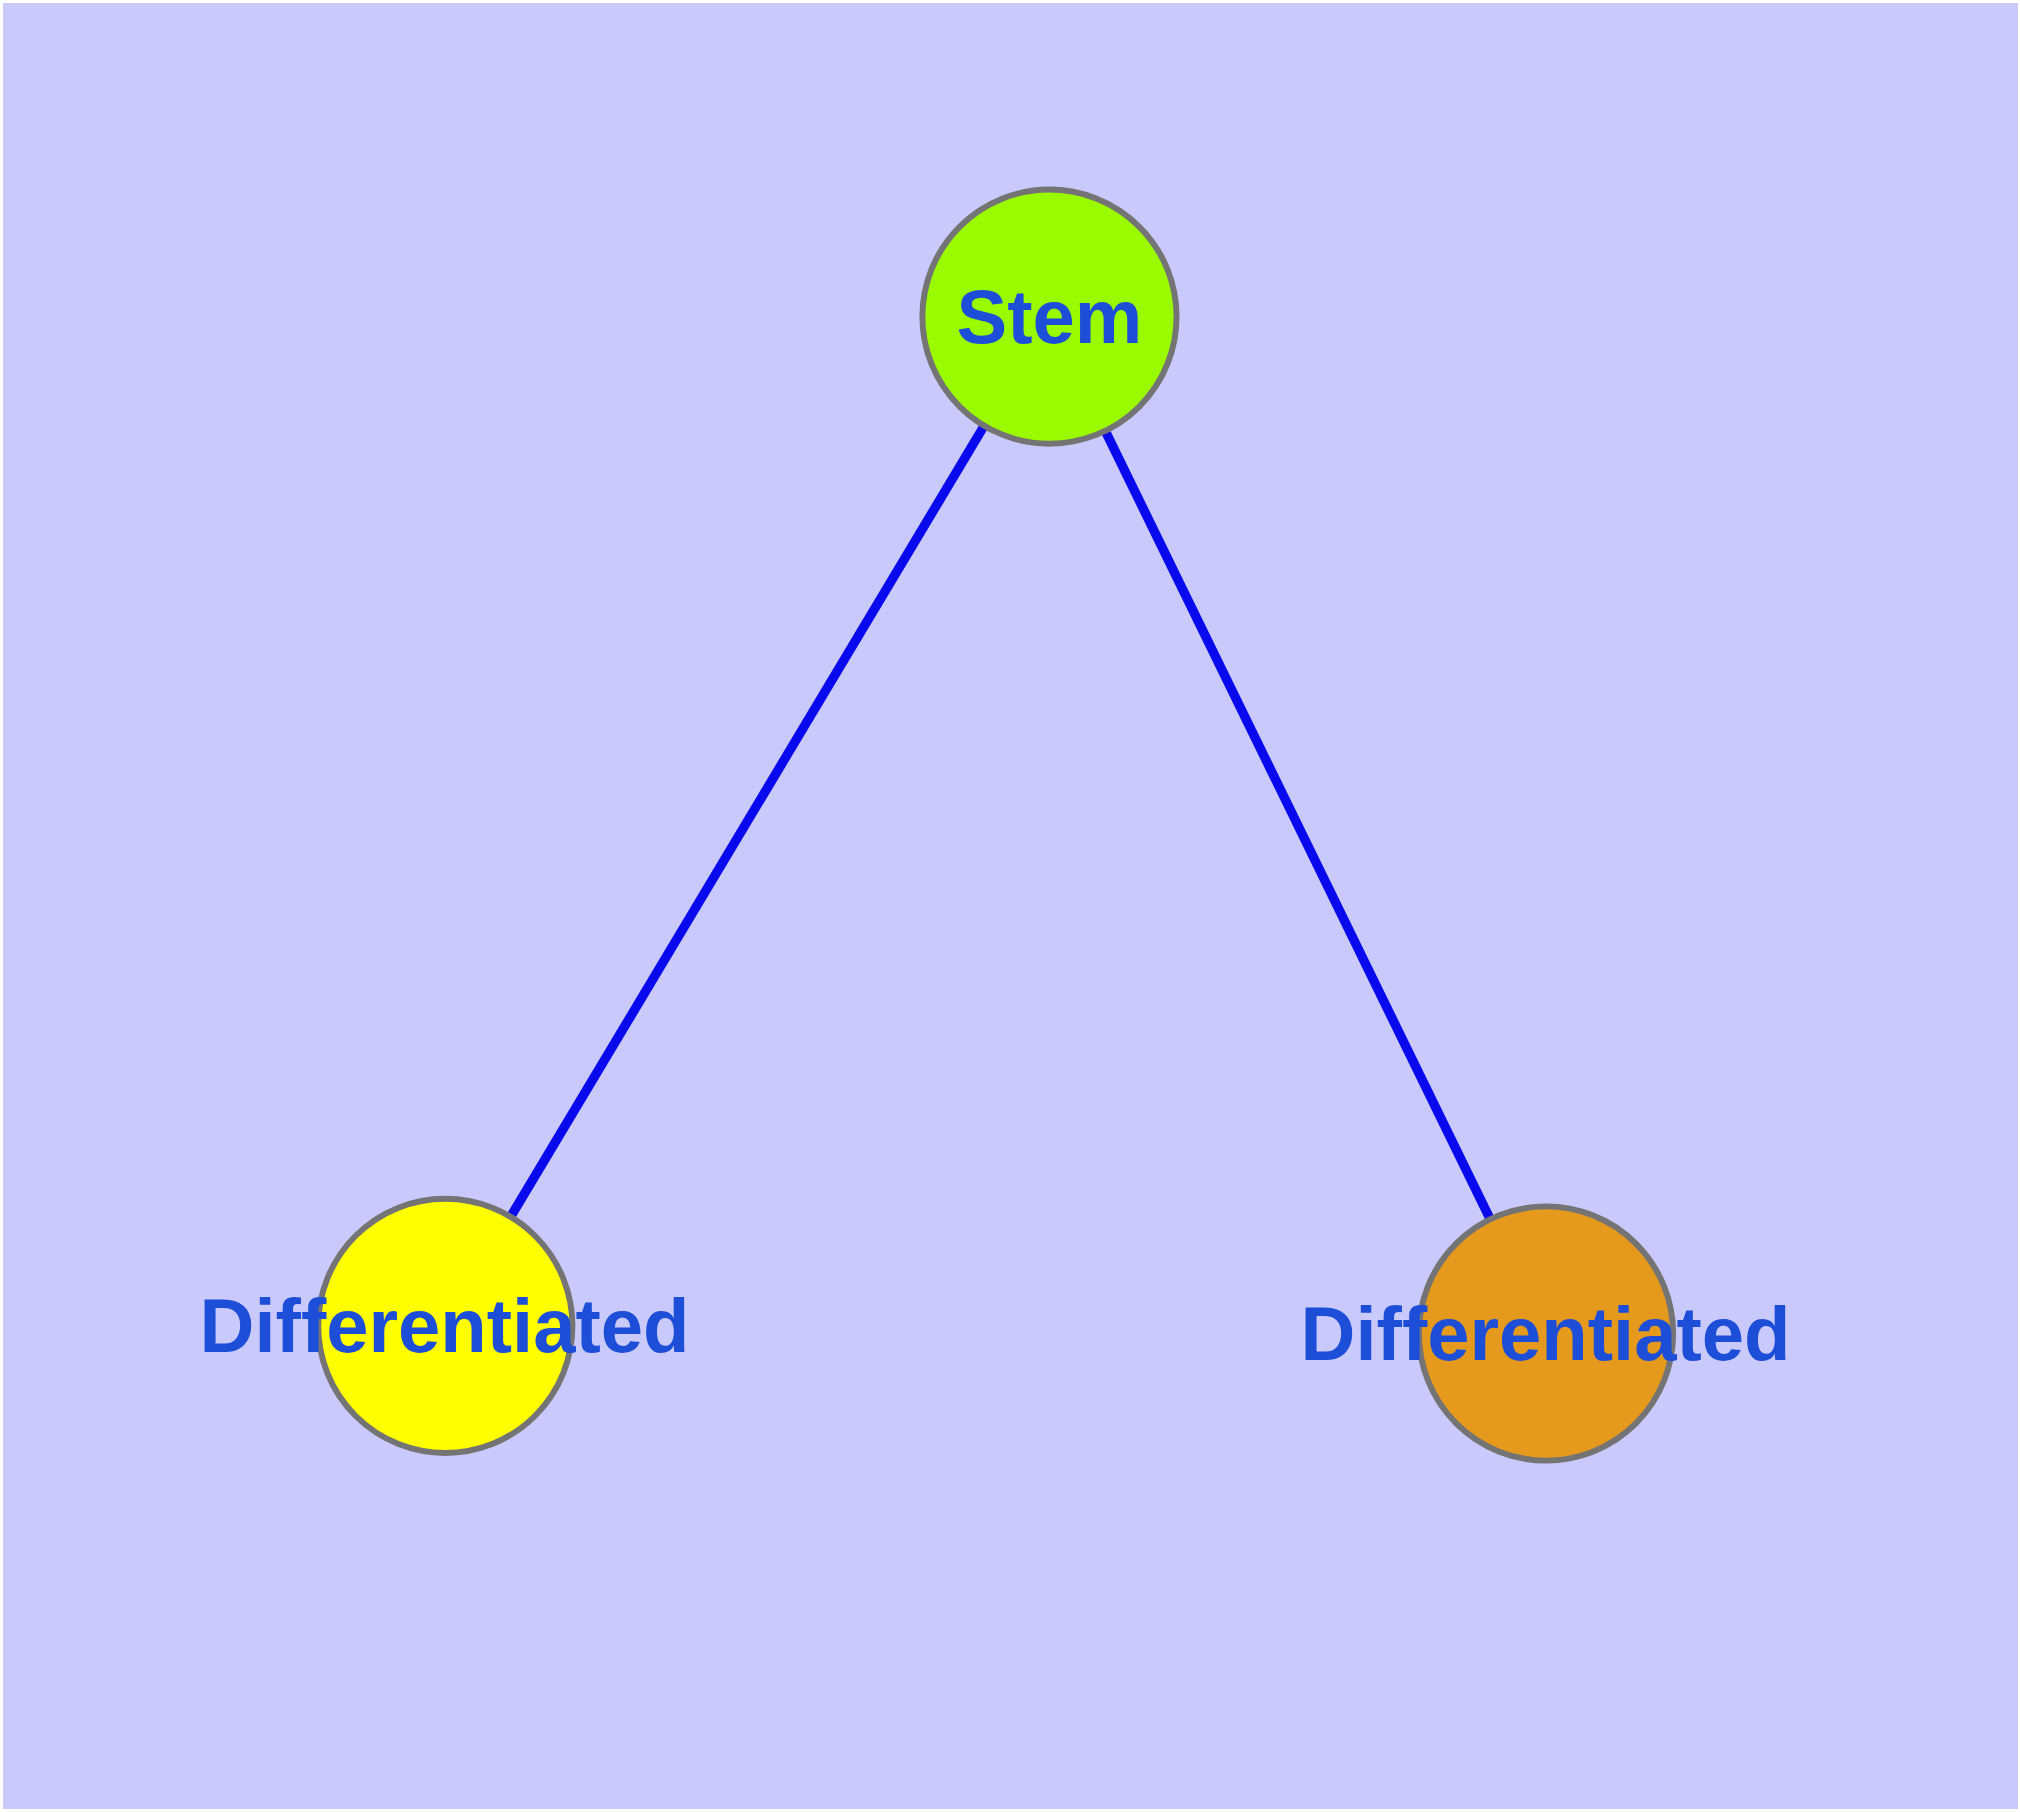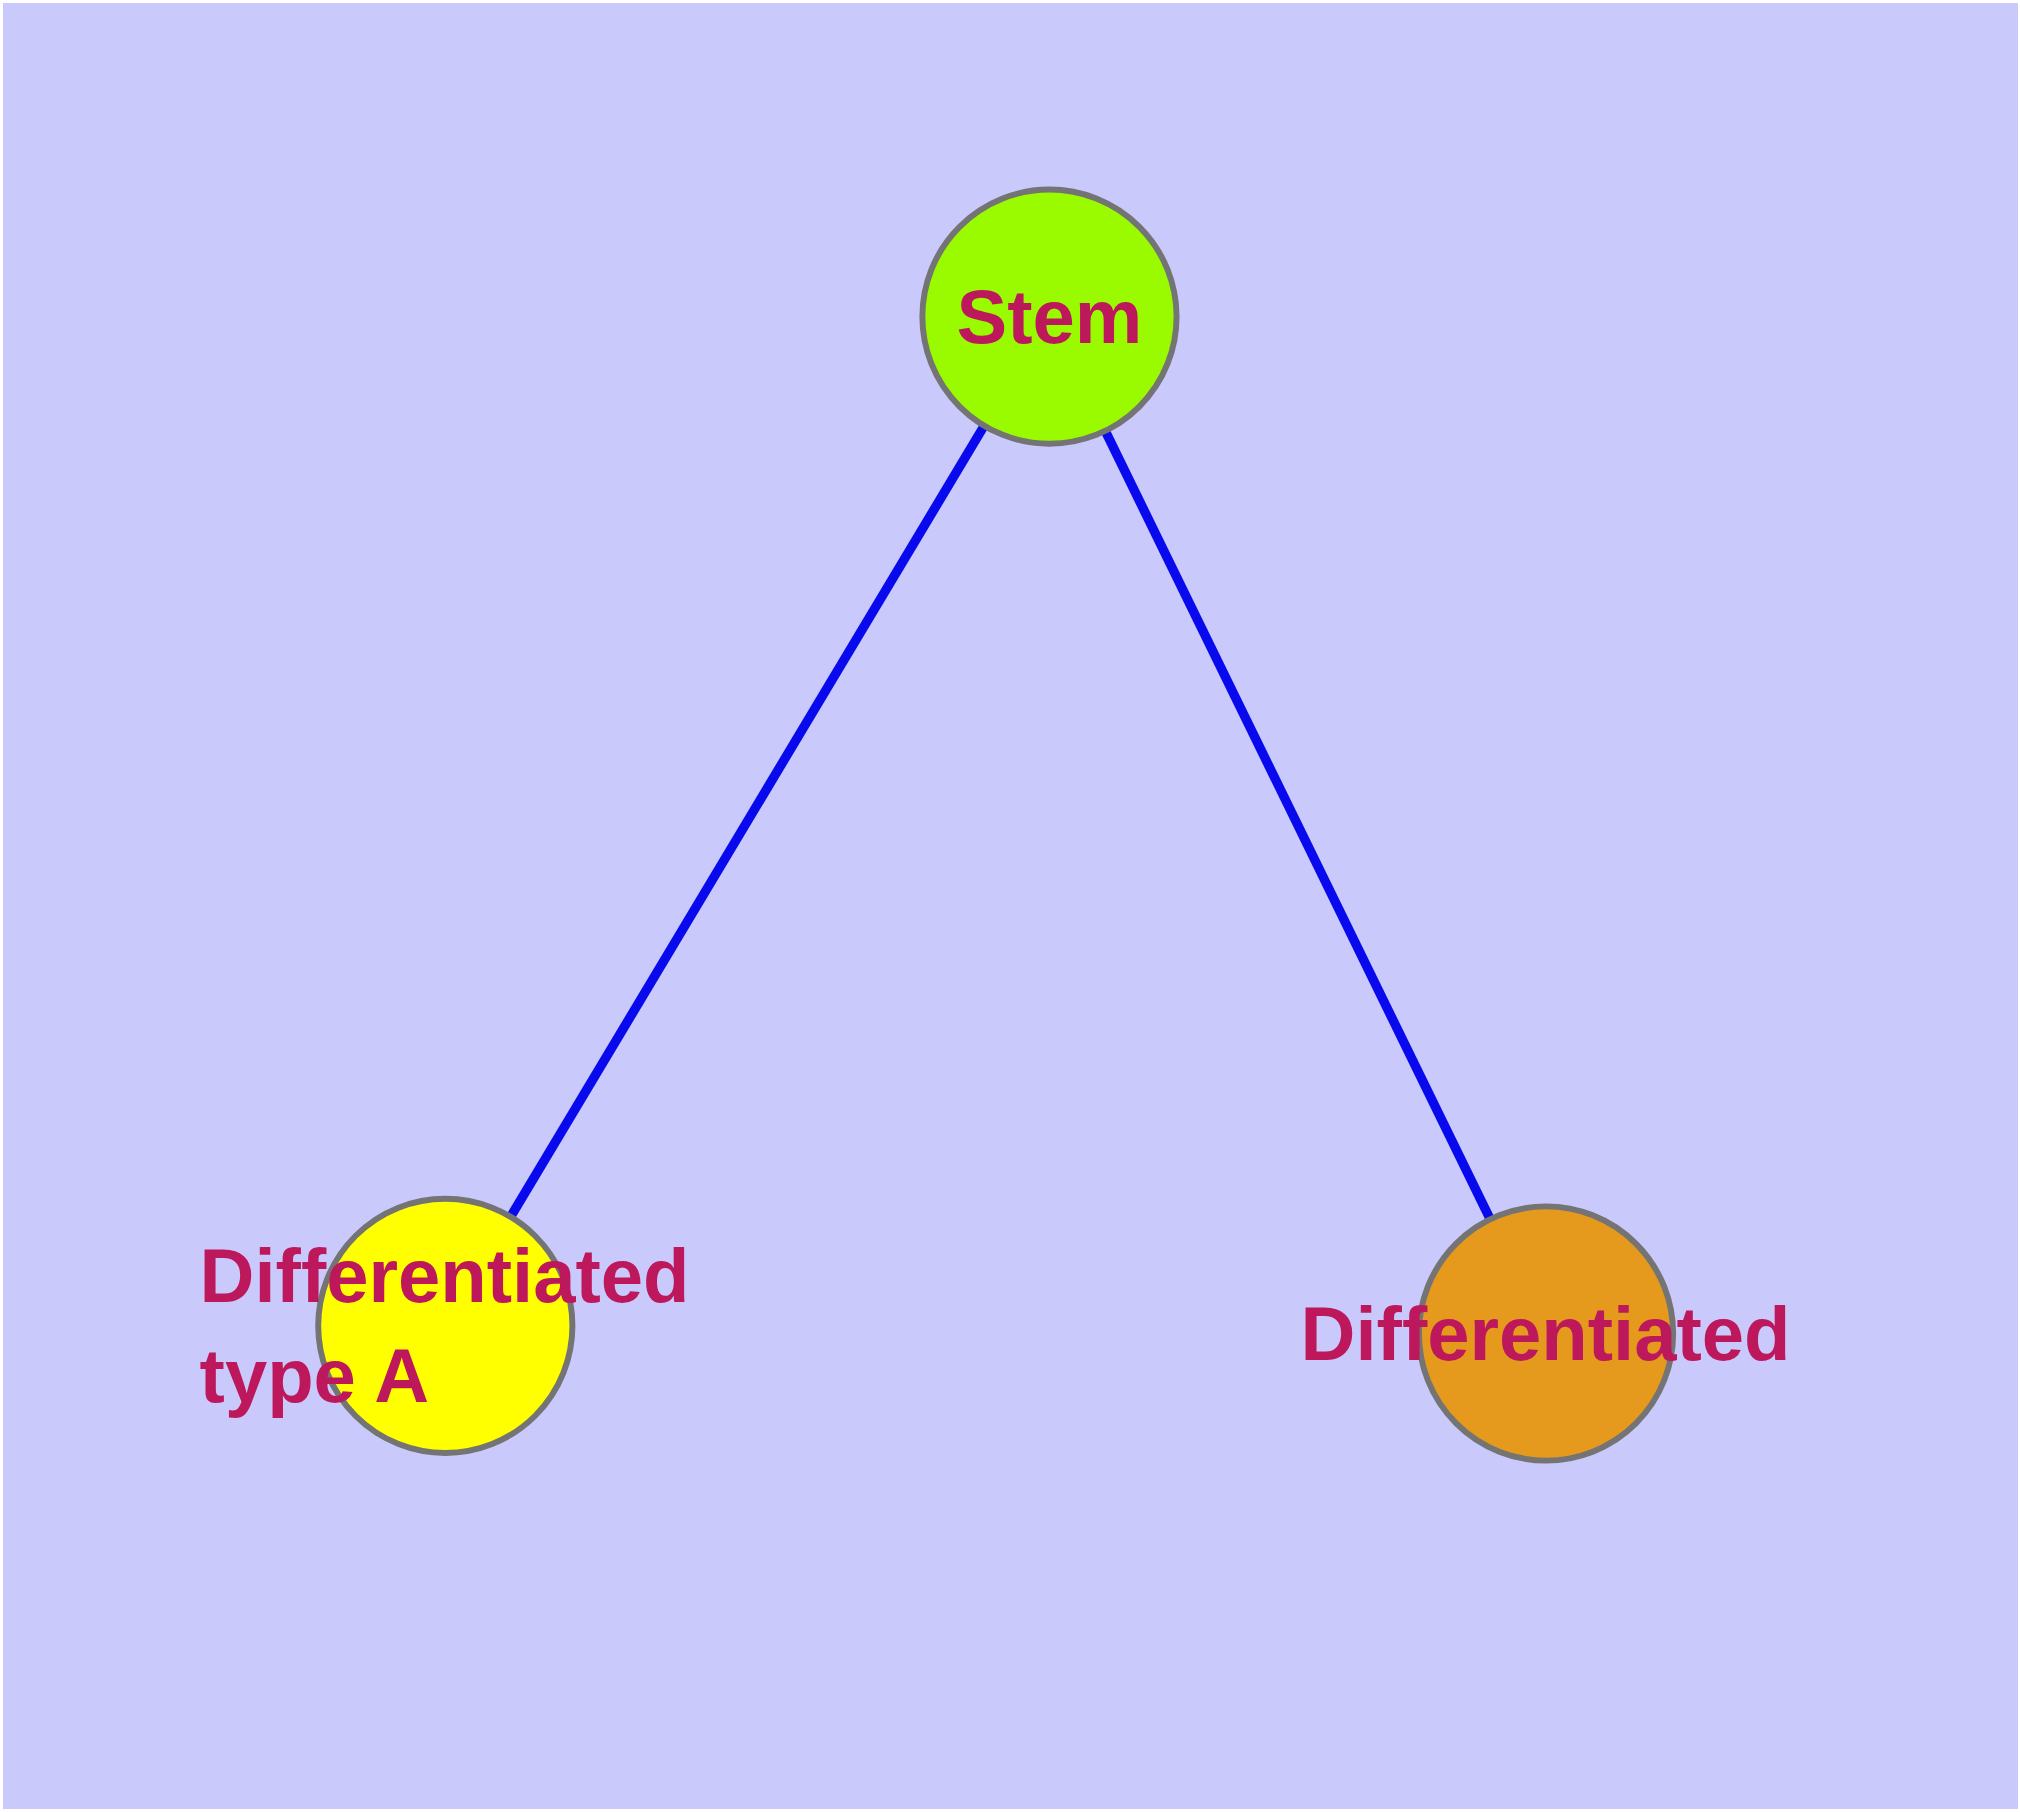--- a/index.html
+++ b/index.html
@@ -33,22 +33,22 @@
   .graph-svg circle {
     stroke: #747474;
     stroke-width: 7px;
   }
   .node-label {
     position: absolute;
     transform: translate(-50%, -50%);
     font-weight: bold;
     font-size: 76px;
     line-height: 1.32;
-    color: #be185d;
-    text-align: left;
+    color: #1d4ed8;
+    text-align: right;
     white-space: nowrap;
     z-index: 3;
   }
   .node-label span { display: block; }
 </style>
 </head>
 <body>
 
 <div class="canvas">
 
@@ -60,21 +60,20 @@
     <circle cx="522" cy="1561" r="150" fill="#FFFF00"></circle>
     <circle cx="1821" cy="1570" r="150" fill="#E59A1E"></circle>
   </svg>
 
   <div class="node-label" style="left:1047px; top:314px;">
     <span>Stem</span>
   </div>
 
   <div class="node-label" style="left:442px; top:1323px;">
     <span>Differentiated</span>
-    <span>type A</span>
   </div>
 
   <div class="node-label" style="left:1543px; top:1331px;">
     <span>Differentiated</span>
   </div>
 
 </div>
 
 
 </body></html>

